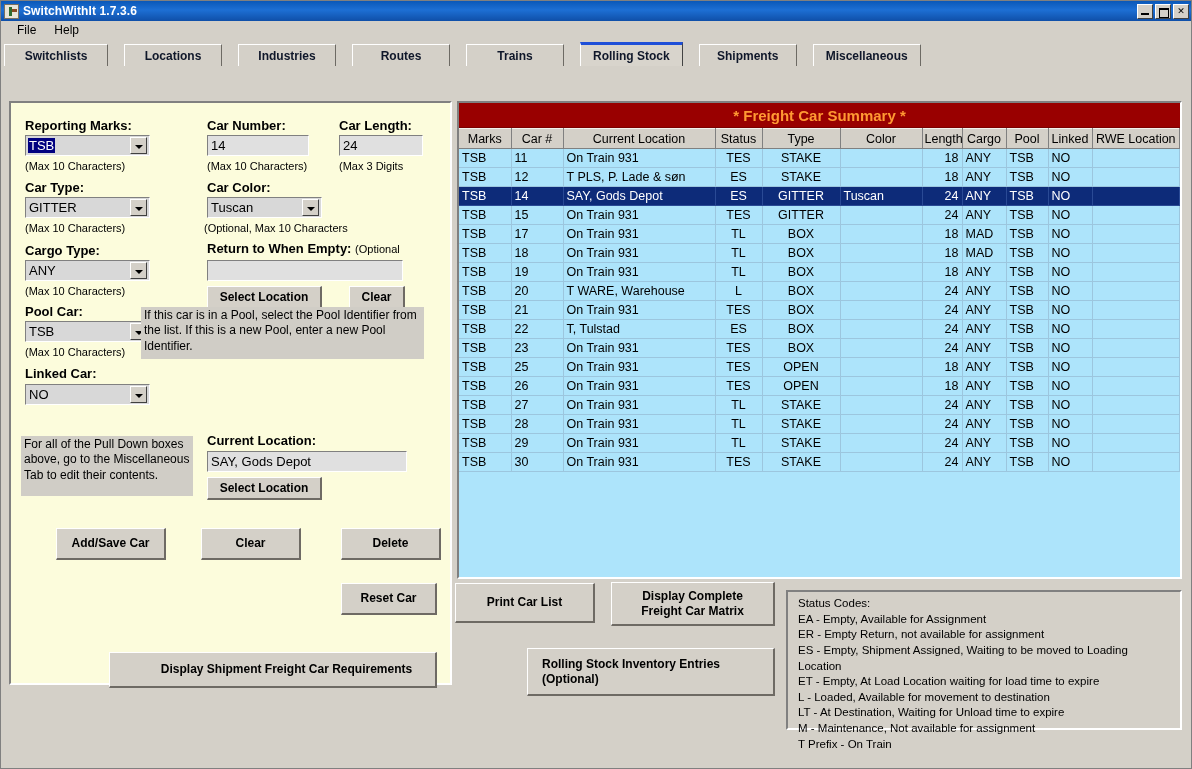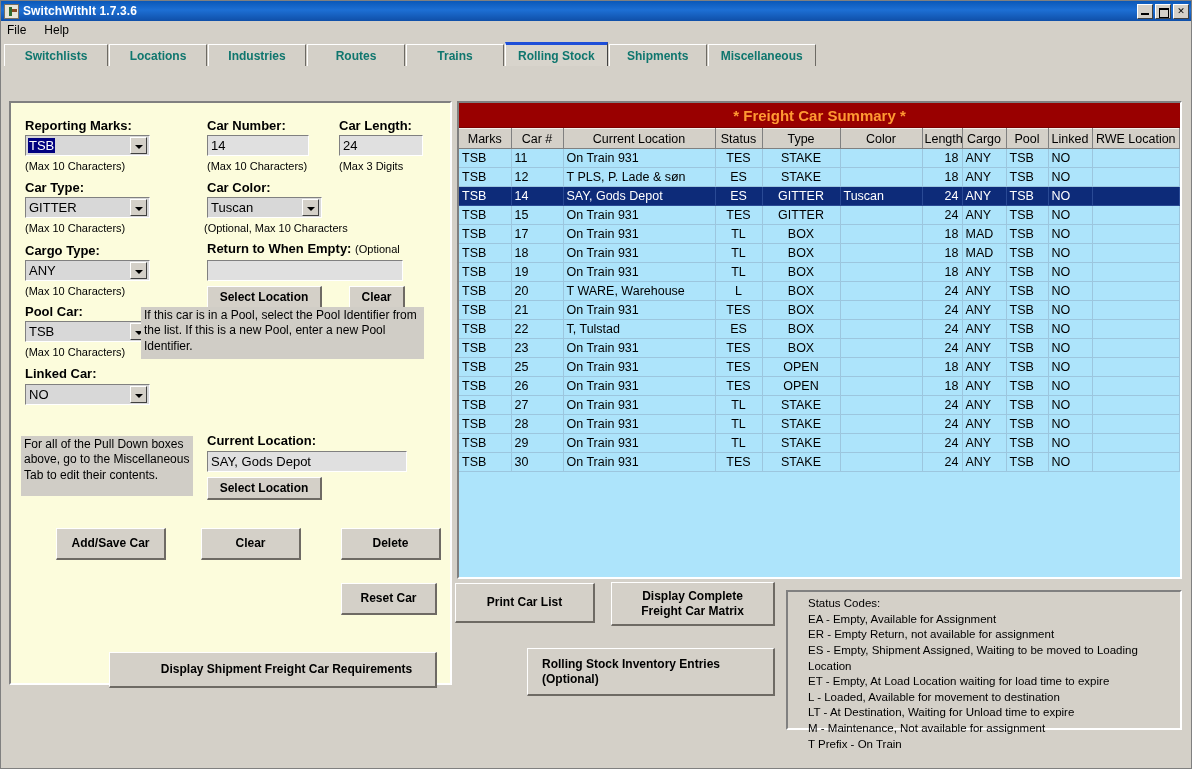--- a/index.html
+++ b/index.html
@@ -77,44 +77,44 @@
   .tbtn.max::after {
     content: ""; position: absolute; left: 3px; top: 3px;
     width: 8px; height: 7px; border: 1px solid #000; border-top-width: 2px;
   }
 
   
   .menubar {
     height: 19px;
     background: #d4d0c8;
     display: flex; align-items: center;
-    padding-left: 3px;
+    padding-left: 13px;
     font-size: 12px;
   }
   .menuitem { padding: 1px 9px 2px 3px; margin-right: 6px; cursor: default; }
 
   
   .tabstrip {
     position: relative;
     height: 24px;
     margin: 2px 0 0 3px;
     display: flex; align-items: flex-end;
   }
   .tab {
     height: 22px;
     min-width: 100px;
-    margin-right: 1px;
+    margin-right: 16px;
     padding: 0 12px;
     background: #d4d0c8;
     border-top: 1px solid #ffffff;
     border-left: 1px solid #ffffff;
     border-right: 1px solid #6d6a64;
     display: flex; align-items: center; justify-content: center;
     font-weight: bold; font-size: 12px;
-    color: #0f766e;
+    color: #0f172a;
     white-space: nowrap;
   }
   .tab.sel {
     height: 24px;
     background: #d8d4cc;
     border-top: 3px solid #1d4ed8;
     border-left: 1px solid #ffffff;
     border-right: 1px solid #434343;
     border-bottom: none;
     font-weight: bold;
@@ -297,21 +297,21 @@
   
   .statusbox {
     position: absolute;
     left: 780px; top: 492px;
     width: 396px; height: 140px;
     background: #d4d0c8;
     border-top: 2px solid #808080;
     border-left: 2px solid #808080;
     border-right: 2px solid #ffffff;
     border-bottom: 2px solid #ffffff;
-    padding: 4px 20px;
+    padding: 4px 10px;
     font-size: 11.5px;
     line-height: 1.36;
   }
 </style>
 </head>
 <body>
 
 <div class="window">
 
   <div class="titlebar">

